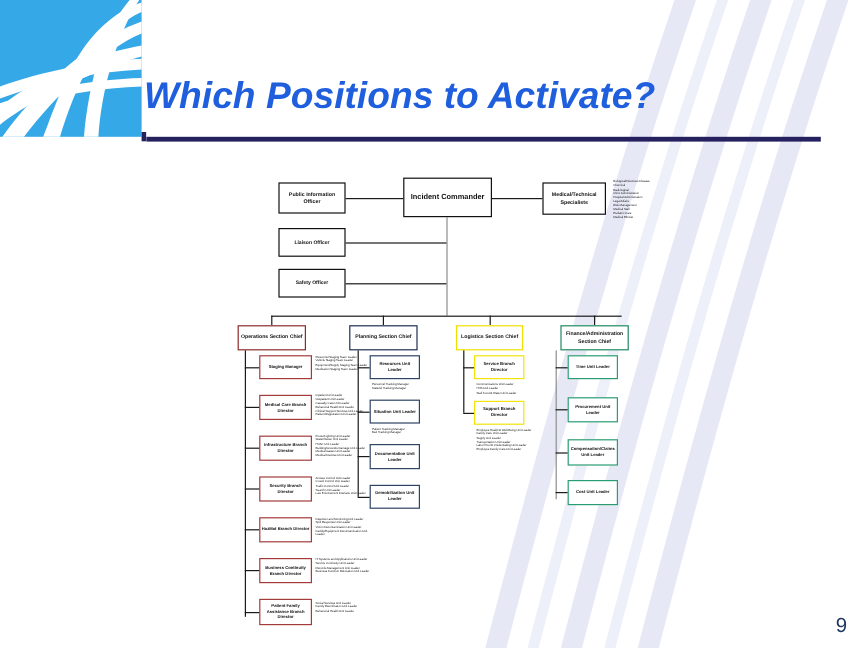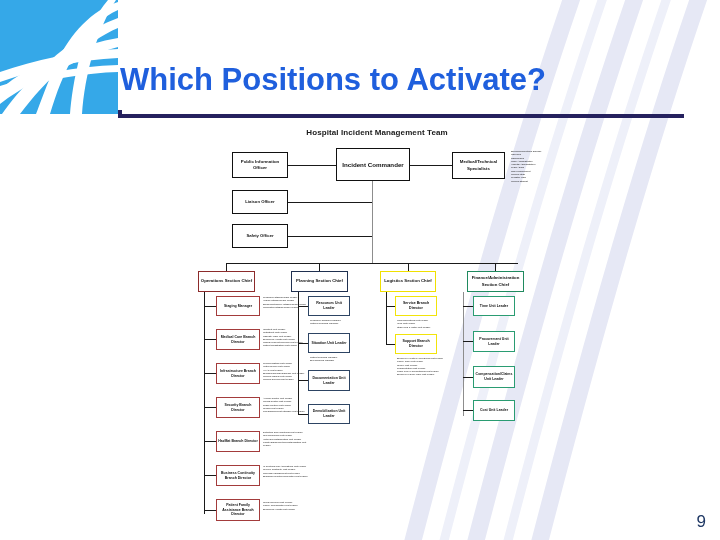--- a/index.html
+++ b/index.html
@@ -14,21 +14,21 @@
   .wm-layer{position:absolute;inset:0;overflow:hidden;pointer-events:none;}
 
   
   .logo-block{
     position:absolute;left:0;top:0;width:122px;height:118px;
     overflow:hidden;
   }
   .logo-block svg{display:block;}
 
   
-  .title-area{position:absolute;left:120px;top:56px;width:580px;height:60px;}
+  .title-area{position:absolute;left:120px;top:56px;width:580px;height:60px;font-style:italic;}
   .slide-title{
     margin:0;font-size:31px;font-weight:bold;color:#1f5fdd;
     letter-spacing:0px;line-height:48px;white-space:nowrap;
   }
   .title-rule{
     position:absolute;left:122px;top:114px;width:562px;height:4px;
     background:#25215e;
   }
 
   
@@ -117,21 +117,20 @@
 
 <div class="title-area">
   <h1 class="slide-title">Which Positions to Activate?</h1>
 </div>
 <div class="title-rule"></div>
 
 <div class="page-num">9</div>
 
 <div class="chart">
 
-  <div class="chart-title">Hospital Incident Management Team</div>
 
   <div class="bx cmd" style="left:150px;top:20px;width:74px;height:33px;">
     <span>Incident Commander</span>
   </div>
 
   <div class="bx cmd2" style="left:46px;top:24px;width:56px;height:26px;">
     <span>Public Information Officer</span>
   </div>
 
   <div class="bx cmd2" style="left:266px;top:24px;width:53px;height:27px;">

